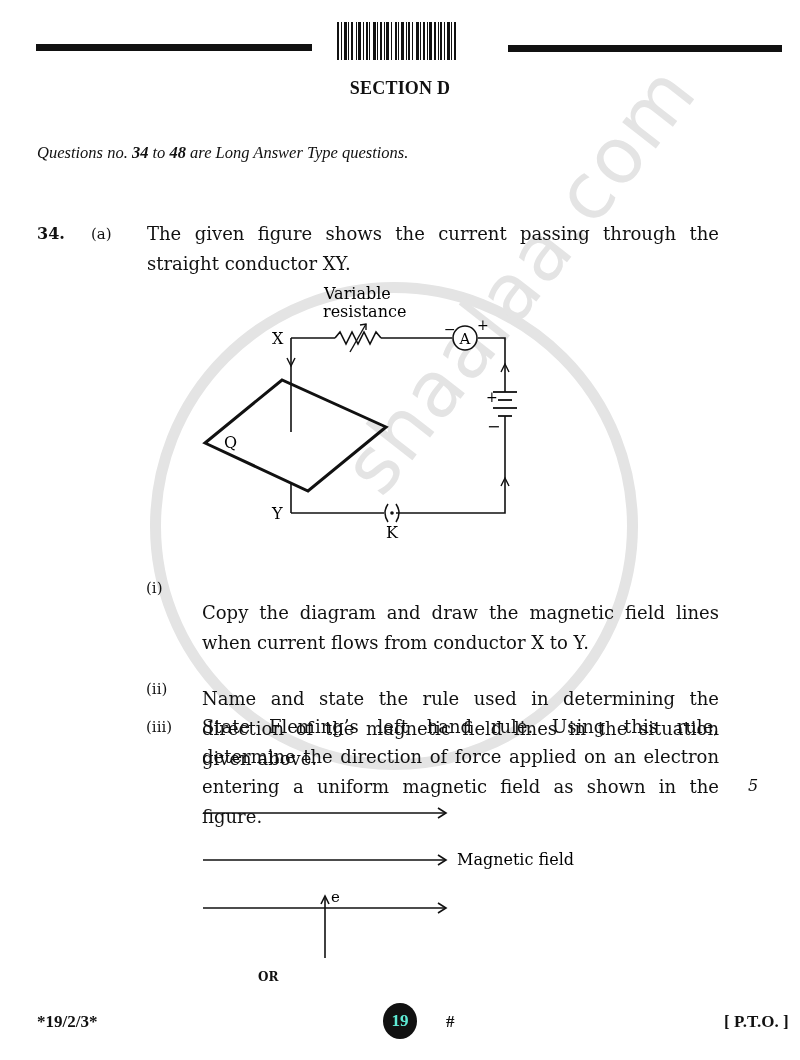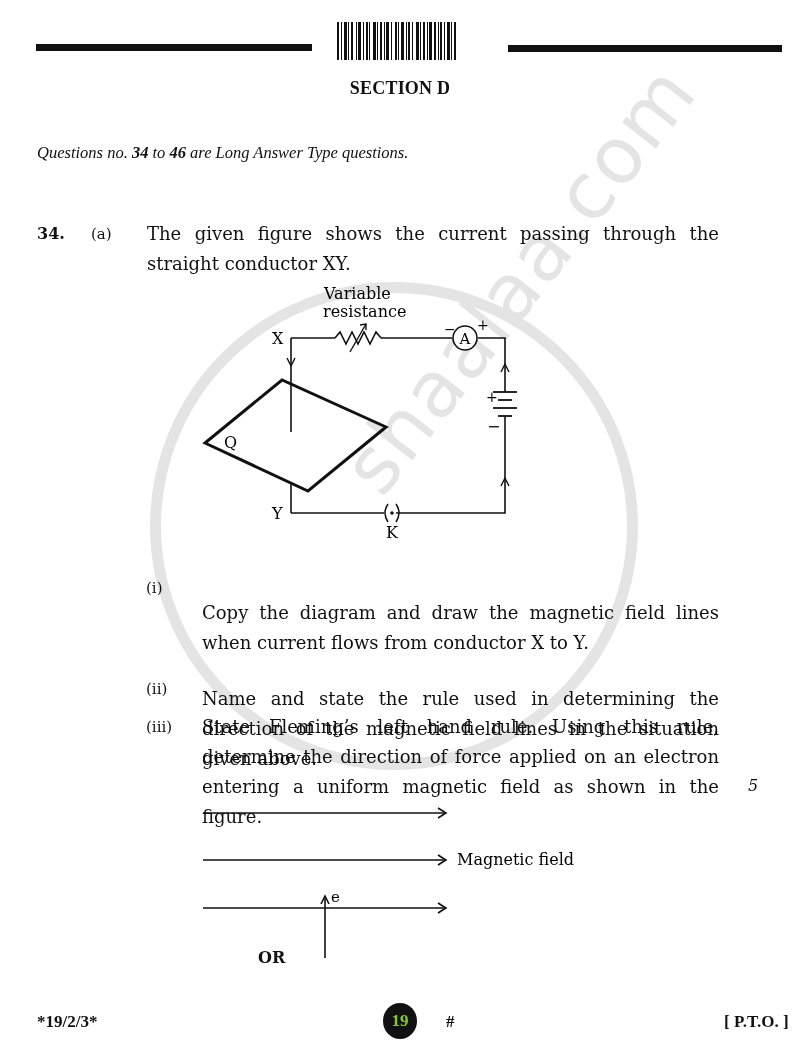--- a/index.html
+++ b/index.html
@@ -15,23 +15,23 @@
   .section-title { left: 0; width: 800px; top: 78px; text-align: center; font-family: "Liberation Serif", serif; font-weight: bold; font-size: 18px; letter-spacing: 0.2px; }
   .instructions { left: 37px; top: 143px; font-size: 16.5px; font-style: italic; font-family: "Liberation Serif", serif; }
   .instructions b { font-style: italic; }
   .body-text { font-family: "DejaVu Serif", serif; font-size: 18px; line-height: 30px; }
   .qnum { left: 37px; top: 219px; font-weight: bold; font-size: 16px; font-family: "DejaVu Serif", serif; line-height: 30px;}
   .qpart { left: 91px; top: 219px; font-size: 15px; line-height: 30px; font-family: "DejaVu Serif", serif;}
   .qtext { left: 147px; top: 219px; width: 572px; text-align: justify; }
   .sub-label { left: 146px; font-size: 15px; font-family: "DejaVu Serif", serif; line-height: 30px; }
   .sub-text { left: 202px; width: 517px; text-align: justify; }
   .marks { left: 748px; top: 771px; font-style: italic; font-size: 16px; line-height: 30px; font-family: "DejaVu Serif", serif; }
-  .or-label { left: 258px; top: 948px; font-weight: bold; font-size: 16px; font-family: "DejaVu Serif", serif; }
+  .or-label { left: 258px; top: 970px; font-weight: bold; font-size: 12px; font-family: "DejaVu Serif", serif; }
   .footer { top: 1012px; font-family: "Liberation Serif", serif; font-weight: bold; font-size: 17px; }
-  .page-badge { position: absolute; left: 383px; top: 1003px; width: 34px; height: 36px; border-radius: 50%; background: #111; color: #84cc16; text-align: center; line-height: 36px; font-family: "Liberation Serif", serif; font-weight: bold; font-size: 17px; }
+  .page-badge { position: absolute; left: 383px; top: 1003px; width: 34px; height: 36px; border-radius: 50%; background: #111; color: #5eead4; text-align: center; line-height: 36px; font-family: "Liberation Serif", serif; font-weight: bold; font-size: 17px; }
   .watermark { position: absolute; left: 150px; top: 282px; width: 488px; height: 488px; border-radius: 50%; border: 11px solid #e4e4e4; box-sizing: border-box; pointer-events: none; }
   .wm-text { position: absolute; left: 325px; top: 455px; font-family: "DejaVu Sans", sans-serif; font-size: 78px; color: #e4e4e4; transform: rotate(-52deg); transform-origin: left top; pointer-events: none; white-space: nowrap; letter-spacing: 2px; }
   svg text { font-family: "DejaVu Serif", serif; }
 </style>
 </head>
 <body>
 
 <div class="watermark"></div>
 <div class="wm-text">shaalaa.com</div>
 
@@ -69,21 +69,21 @@
     <span style="width:2px;margin-right:2px"></span>
     <span style="width:1px;margin-right:2px"></span>
     <span style="width:3px;margin-right:1px"></span>
     <span style="width:1px;margin-right:2px"></span>
     <span style="width:2px;margin-right:0"></span>
 </div>
 <div class="rule" style="left:508px; top:45px; width:274px;"></div>
 
 <div class="abs section-title">SECTION D</div>
 
-<div class="abs instructions"><span>Questions no. </span><b>34</b><span> to </span><b>46</b><span> are Long Answer Type questions.</span></div>
+<div class="abs instructions"><span>Questions no. </span><b>34</b><span> to </span><b>48</b><span> are Long Answer Type questions.</span></div>
 
 <div class="abs qnum">34.</div>
 <div class="abs qpart">(a)</div>
 <div class="abs body-text qtext">The given figure shows the current passing through the straight conductor XY.</div>
 
 <svg class="abs" style="left:190px; top:280px;" width="340" height="270" viewBox="0 0 340 270">
   <g stroke="#111" fill="none" stroke-width="1.6">
 
     <path d="M101 58 L145 58"></path>
 

